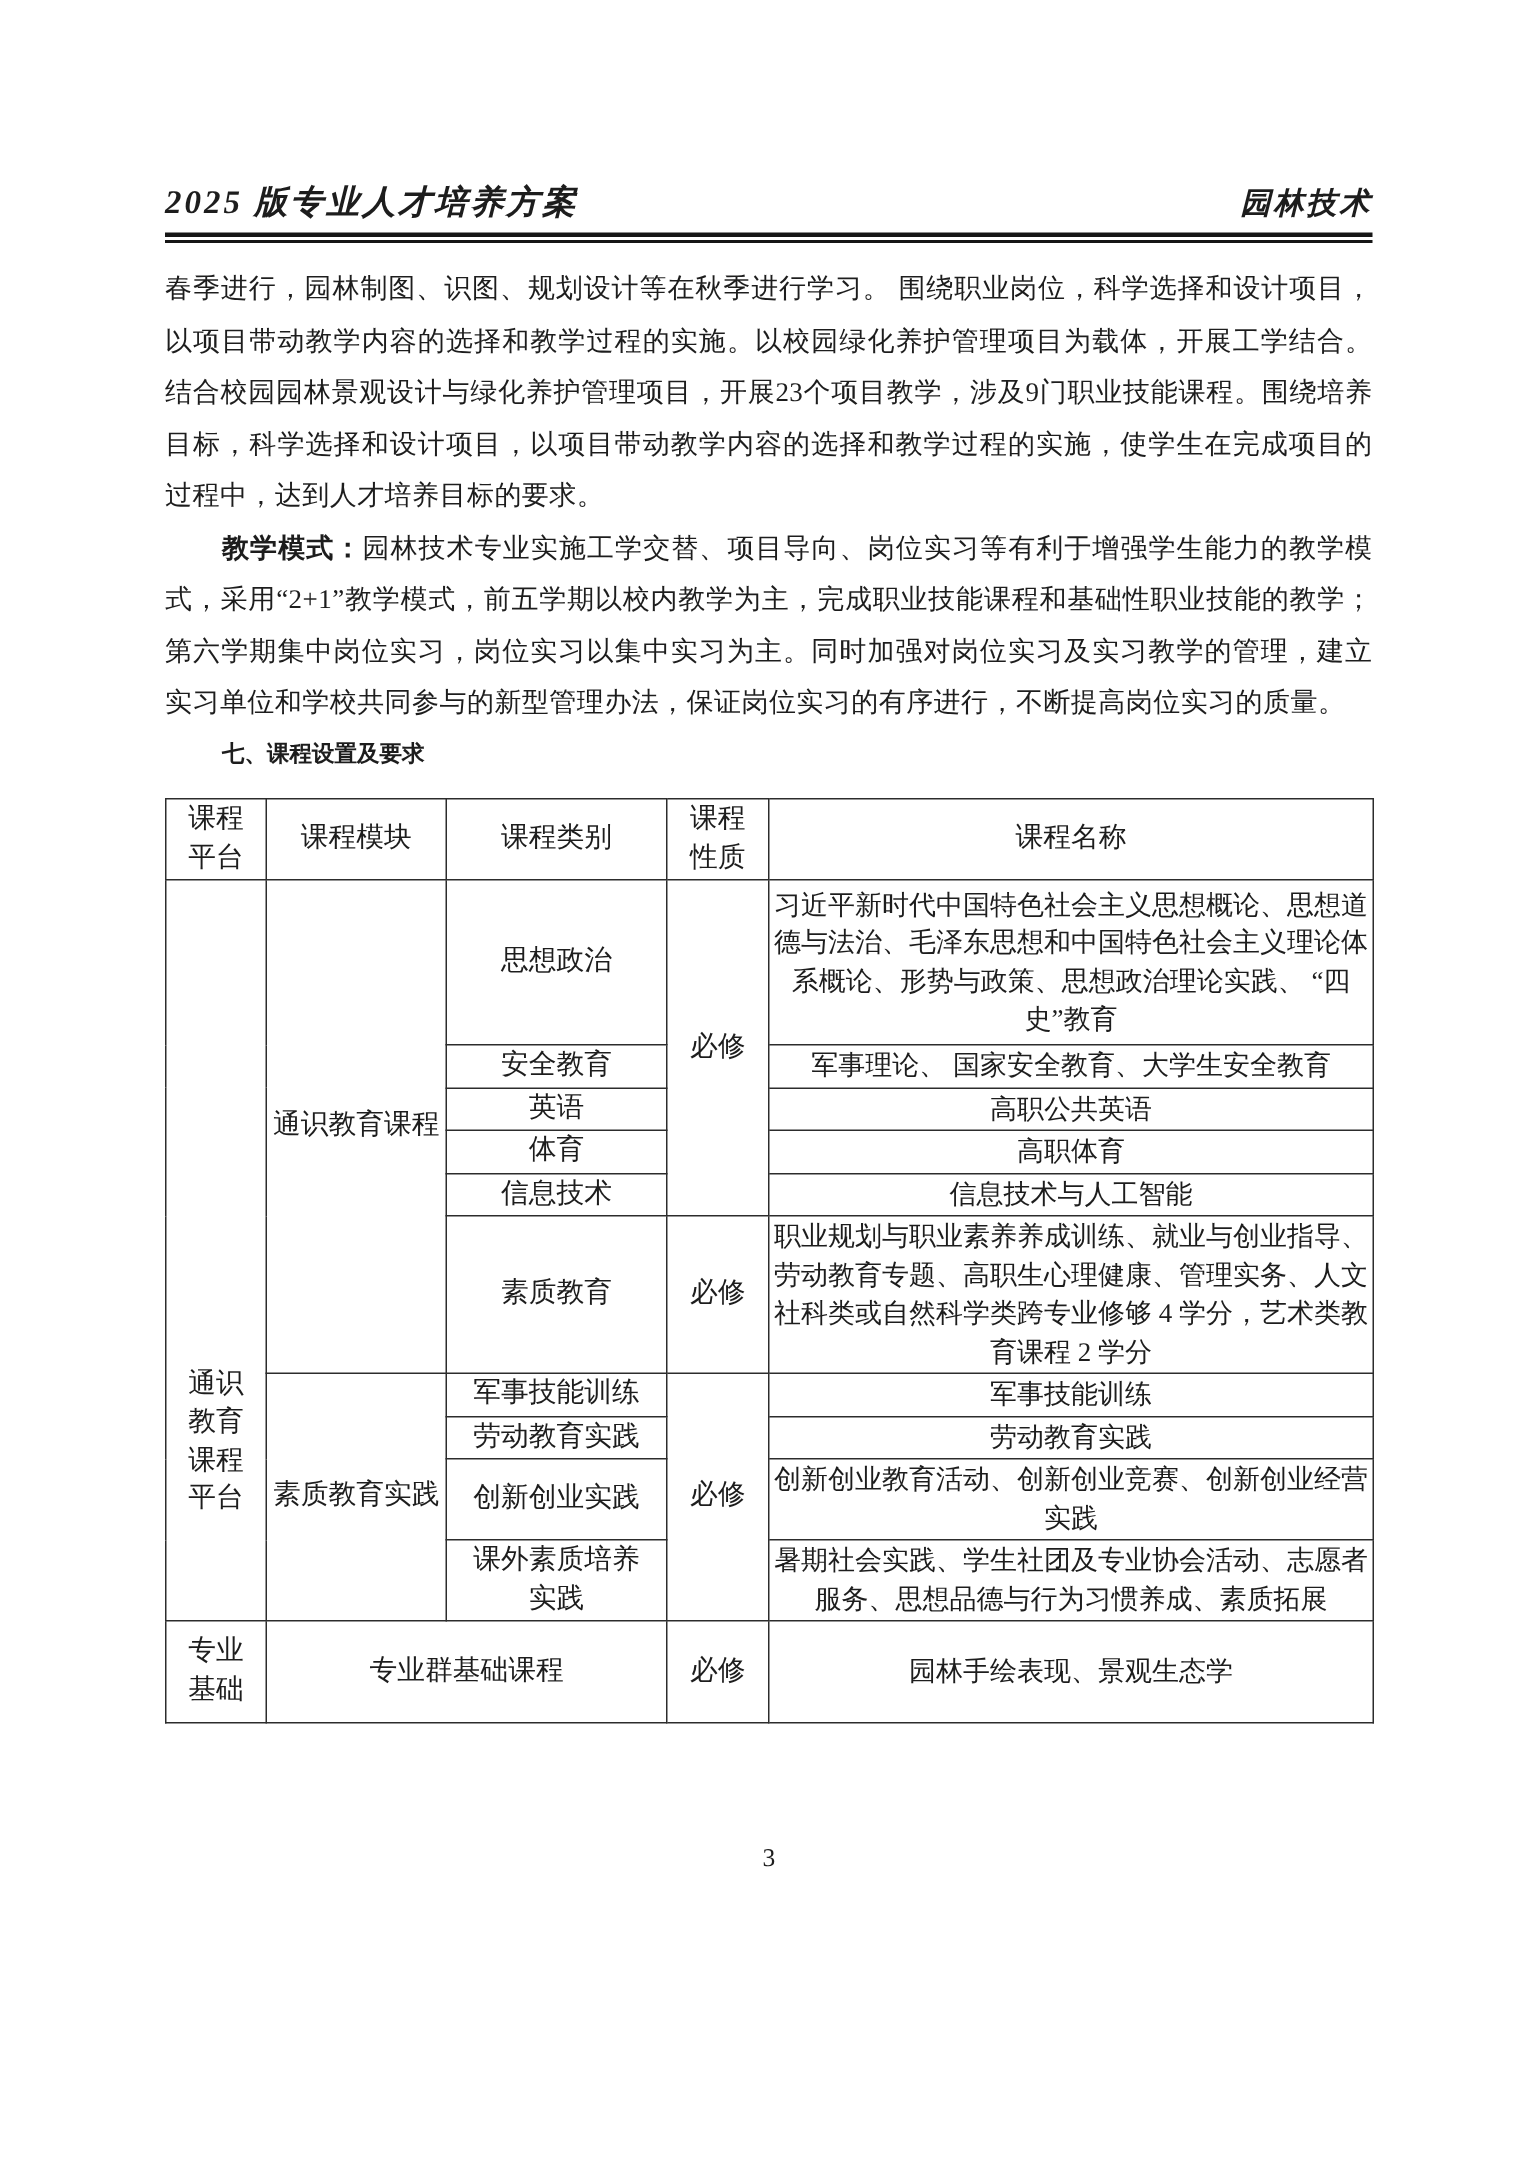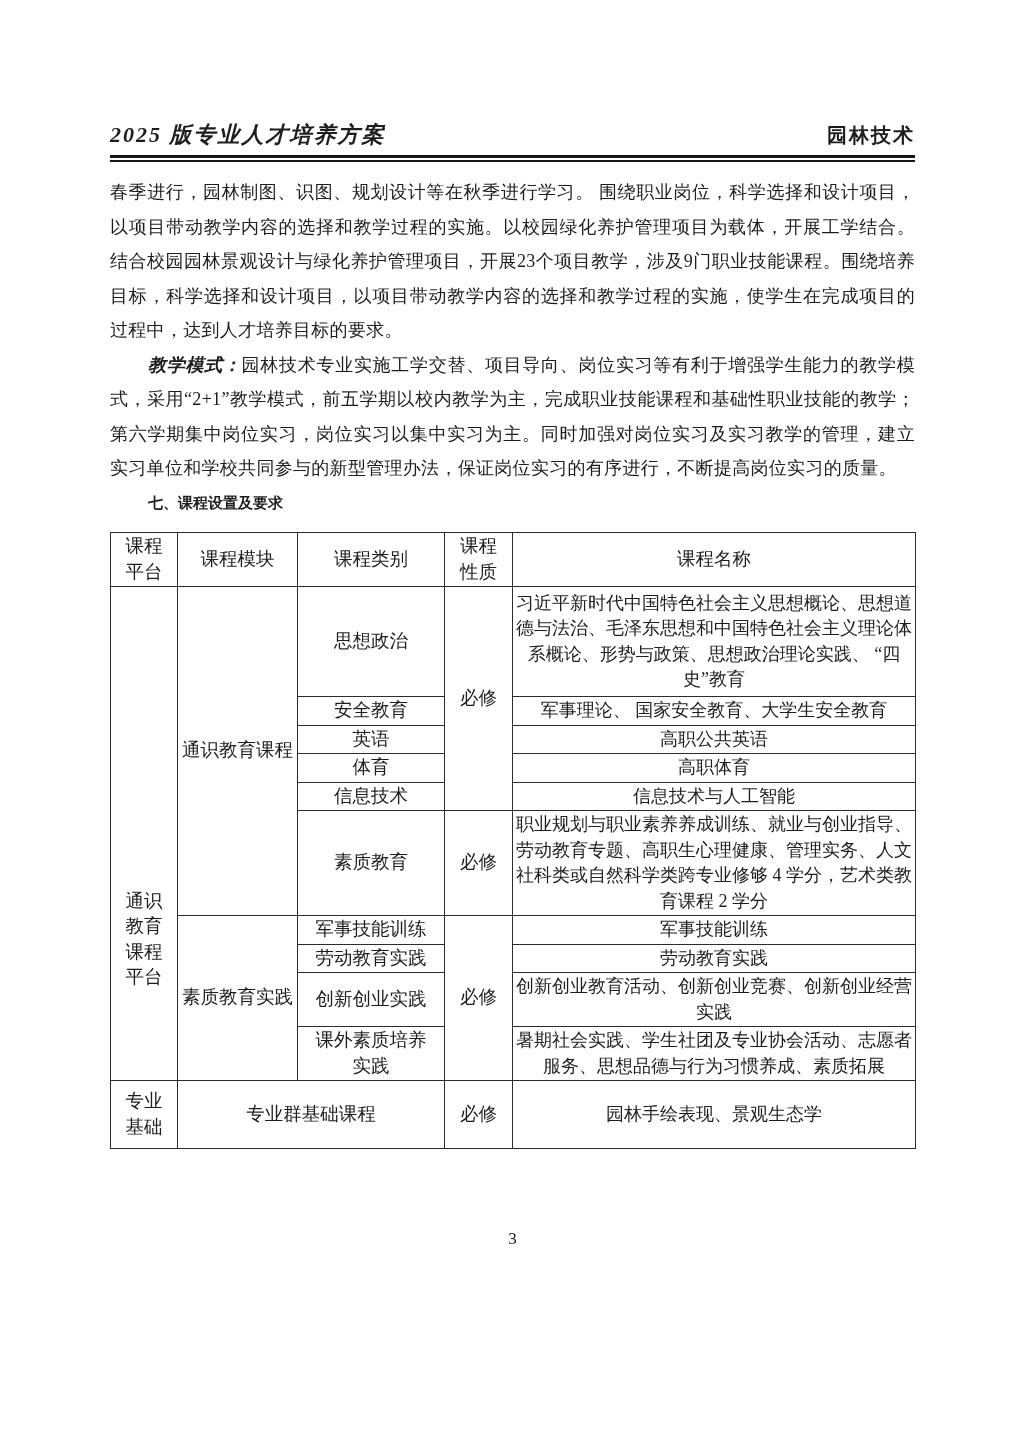--- a/index.html
+++ b/index.html
@@ -24,20 +24,21 @@
   }
   .rh-left {
     font-size: 22px;
     font-weight: bold;
     font-style: italic;
     letter-spacing: 2px;
   }
   .rh-right {
     font-size: 20px;
     font-weight: bold;
+    font-style: italic;
     letter-spacing: 2px;
   }
   .header-rule {
     margin: 5px 109px 0 110px;
     width: 805px;
   }
   .header-rule .rule-thick { height: 3px; background: #161616; }
   .header-rule .rule-gap   { height: 2px; background: transparent; }
   .header-rule .rule-thin  { height: 2px; background: #161616; }
 
@@ -48,21 +49,21 @@
   }
   .body-text {
     margin: 0;
     font-size: 18px;
     line-height: 34.5px;
     letter-spacing: 0.3px;
     text-align: justify;
     text-indent: 38px;
   }
   .body-text.no-indent { text-indent: 0; }
-  .bold { font-weight: bold; font-style: italic; }
+  .bold { font-weight: bold; }
   .section-heading {
     margin: 0;
     font-size: 15px;
     line-height: 34.5px;
     font-weight: bold;
     text-indent: 38px;
   }
 
   
   table.course-table {
@@ -83,21 +84,21 @@
   th.hdr { height: 44px; }
   td.name-cell {
     text-align: justify;
     padding: 2px 4px 2px 5px;
     font-size: 18px;
     letter-spacing: 0;
     line-height: 25.5px;
   }
   .pre { white-space: pre-line; }
   td.platform-cell { line-height: 28px; }
-  .shift-down { position: relative; top: 106px; display: inline-block; }
+  .shift-down { position: relative; top: 128px; display: inline-block; }
   .h-r1  { height: 110px; }
   .h-r2  { height: 27px; padding-left: 20px; }
   .h-r3  { height: 24px; }
   .h-r4  { height: 26px; }
   .h-r5  { height: 24px; }
   .h-r6  { height: 101px; }
   .h-r7  { height: 26px; }
   .h-r8  { height: 24px; padding-left: 26px; }
   .h-r9  { height: 42px; }
   .h-r10 { height: 48px; }

